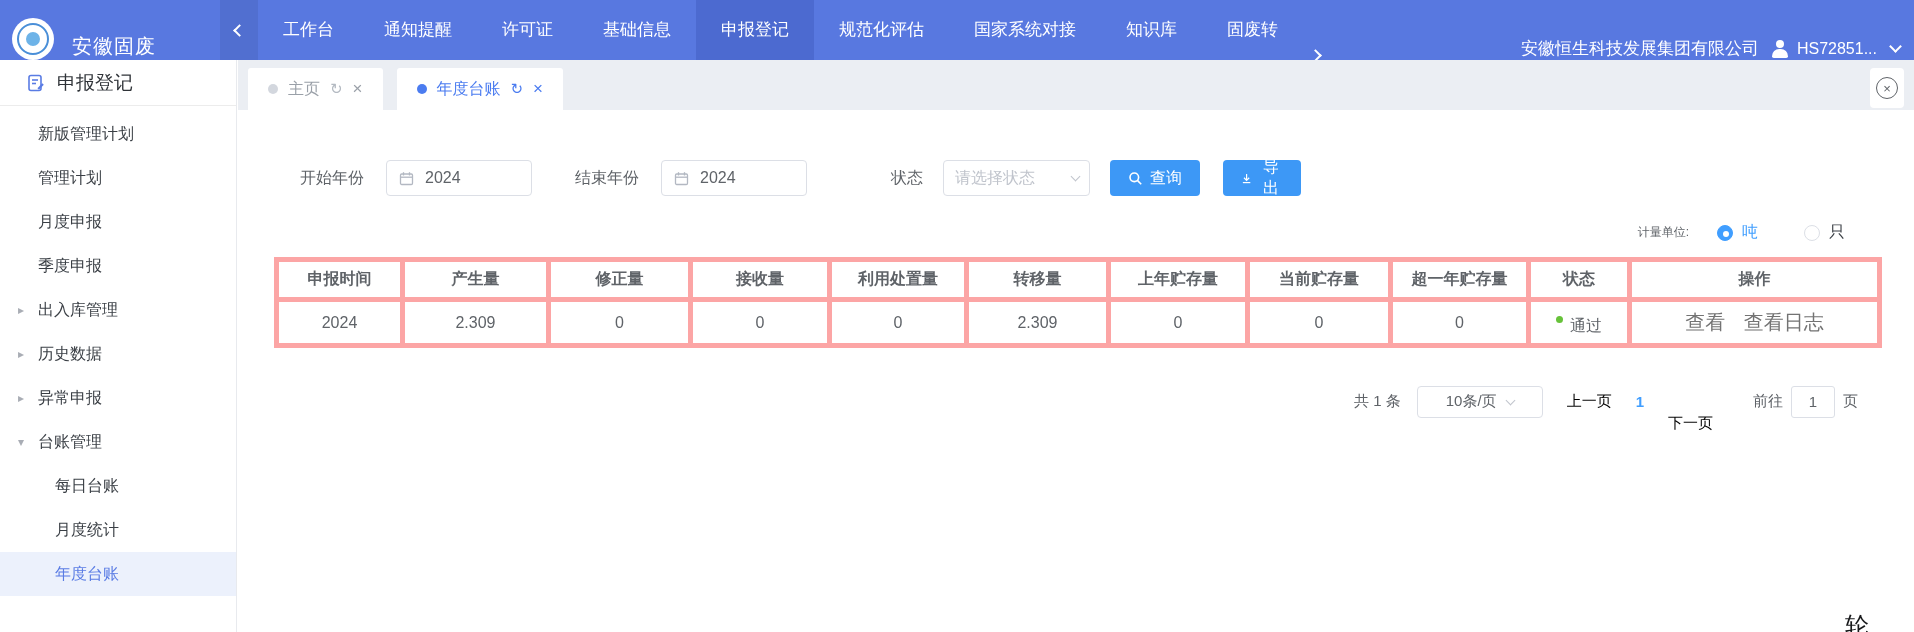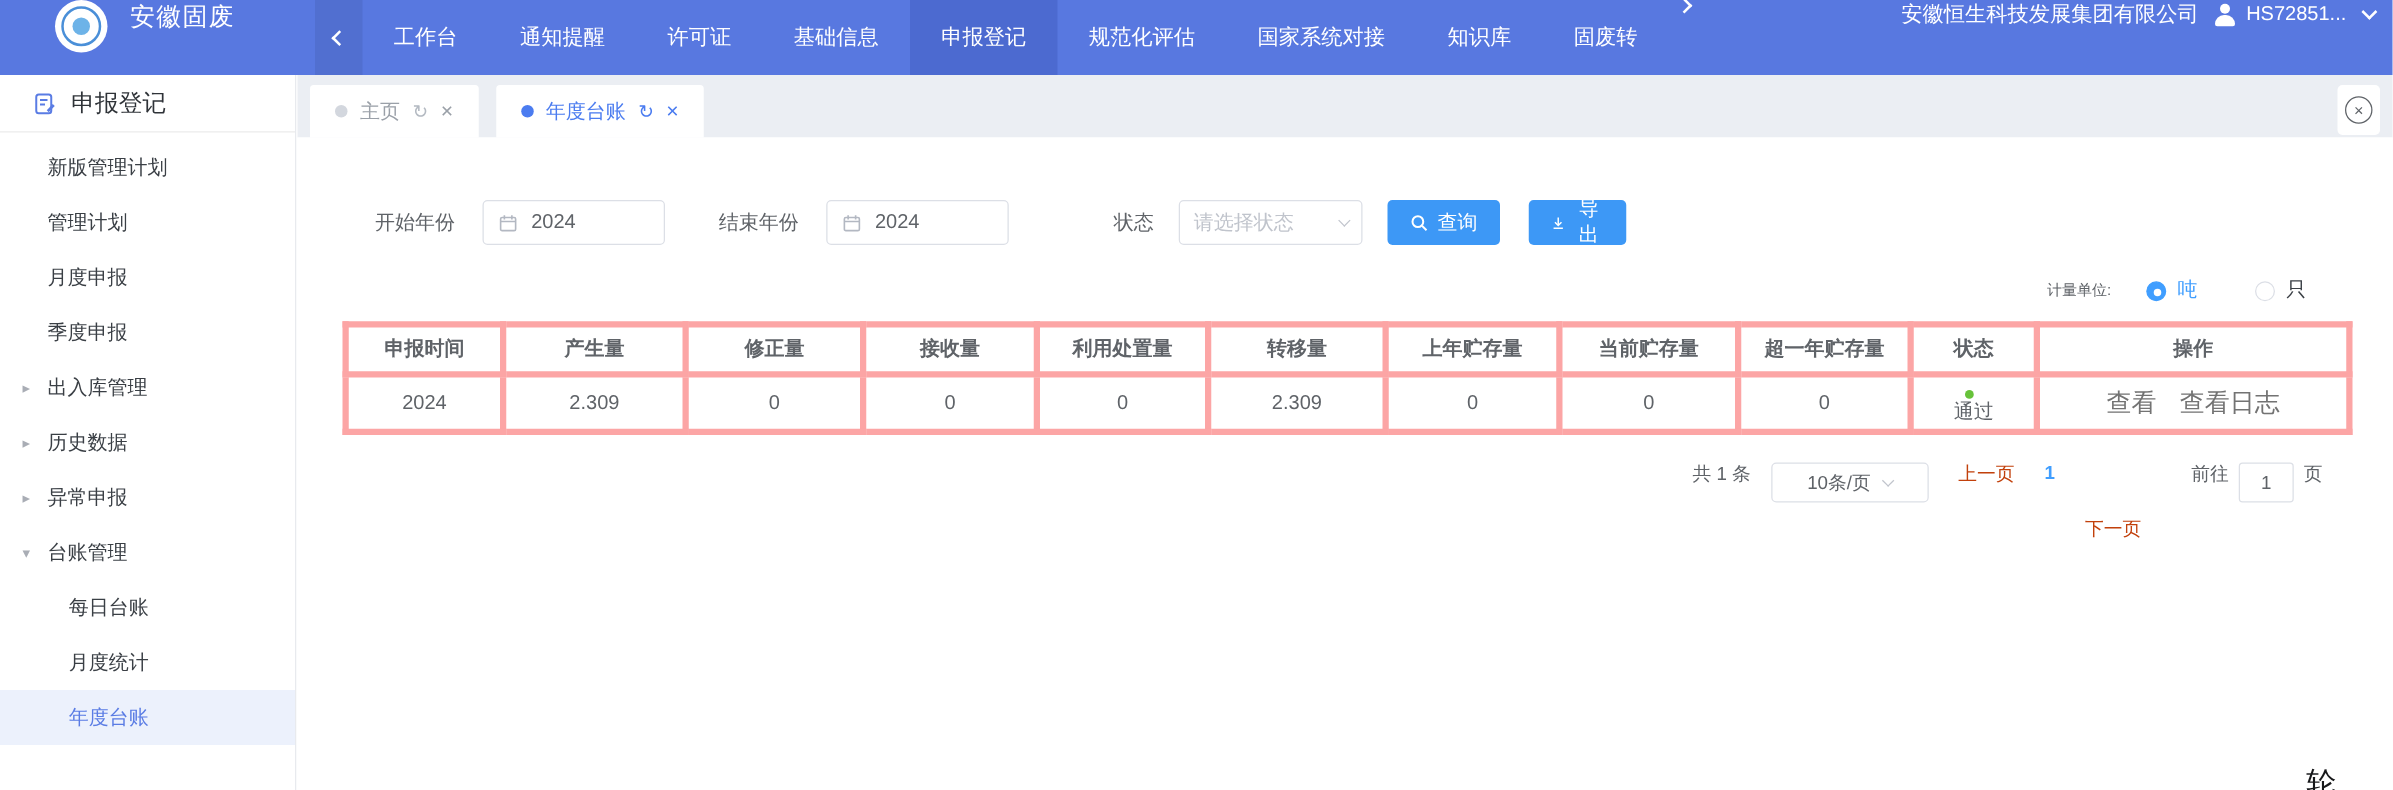--- a/index.html
+++ b/index.html
@@ -1,21 +1,21 @@
 <!DOCTYPE html>
 <html><head>
 <meta charset="utf-8">
 <style>
   * { margin:0; padding:0; box-sizing:border-box; }
   html,body { width:1914px; height:632px; overflow:hidden; background:#fff;
     font-family:"Liberation Sans","DejaVu Sans",sans-serif; }
 
   
   .topnav { position:absolute; left:0; top:0; width:1914px; height:60px;
-    background:#5878e0; display:flex; align-items:flex-start; color:#fff;padding-left:32px; }
+    background:#5878e0; display:flex; align-items:flex-end; color:#fff; }
   .logo { width:42px; height:42px; border-radius:50%; background:#fff; margin-left:12px;
     display:flex; align-items:center; justify-content:center; flex:0 0 auto; }
   .logo-inner { width:32px; height:32px; border-radius:50%; border:2px solid #4a8fd8;
     display:flex; align-items:center; justify-content:center; }
   .logo-core { width:14px; height:14px; border-radius:50%; background:#6db3e8; }
   .brand { font-size:20px; margin-left:18px; width:148px; letter-spacing:1px; }
   .collapse-btn { width:38px; height:60px; background:rgba(0,0,0,0.07);
     display:flex; align-items:center; justify-content:center; cursor:pointer; flex:0 0 auto; }
   .chev { display:inline-block; width:9px; height:9px; }
   .chev-left  { border-left:2px solid #fff; border-bottom:2px solid #fff; transform:rotate(45deg); }
@@ -97,31 +97,31 @@
   .radio.checked .radio-circle { background:#409eff; border-color:#409eff; }
   .radio.checked .radio-circle::after { content:""; position:absolute; left:5px; top:5px; width:6px; height:6px;
     border-radius:50%; background:#fff; }
   .radio.checked .r-lbl { color:#409eff; }
   .radio + .radio { margin-left:46px; }
 
   table.grid { margin:14px 0 0 36px; width:1603px; border-collapse:collapse; table-layout:fixed; }
   .grid th, .grid td { border:5px solid #fca5a5; text-align:center; }
   .grid th { height:40px; font-size:16px; color:#5f6368; font-weight:700; }
   .grid td { height:46px; font-size:16px; color:#5f6368; font-weight:400; }
-  .status-wrap { display:inline-flex; align-items:center;flex-direction:column; }
+  .status-wrap { display:inline-flex; align-items:flex-start; }
   .status-dot { width:7px; height:7px; border-radius:50%; background:#67c23a; margin-right:7px; }
   .ops a { color:#737373; text-decoration:none; font-size:20px; cursor:pointer; }
   .ops a + a { margin-left:14px; }
 
-  .pager { display:flex; justify-content:flex-end; margin:22px 56px 0 0; font-size:15px; }
+  .pager { display:flex; align-items:center; justify-content:flex-end; margin:22px 56px 0 0; font-size:15px; }
   .pg-total { color:#5f6368; }
   .pg-size { width:126px; height:32px; border:1px solid #dcdfe6; border-radius:4px; margin-left:16px;
     display:flex; align-items:center; justify-content:center; color:#5f6368; cursor:pointer; }
   .pg-size .chev-down-g { margin-left:10px; }
-  .pg-prev, .pg-next { color:#c2410c; margin-left:24px; cursor:default; }
+  .pg-prev, .pg-next { color:#000000; margin-left:24px; cursor:default; }
   .pg-cur { color:#409eff; font-weight:700; margin-left:24px; cursor:pointer; }
   .pg-next { margin-left:24px;margin-top:44px; }
   .pg-goto { color:#5f6368; margin-left:40px; }
   .pg-input { width:44px; height:32px; border:1px solid #dcdfe6; border-radius:3px; margin:0 8px;
     text-align:center; font-size:15px; color:#5f6368; outline:0;
     font-family:"Liberation Sans","DejaVu Sans",sans-serif; }
   .pg-unit { color:#5f6368; }
 
   .float-partial { position:absolute; left:1845px; top:610px; font-size:24px; color:#17181a; }
 </style>

